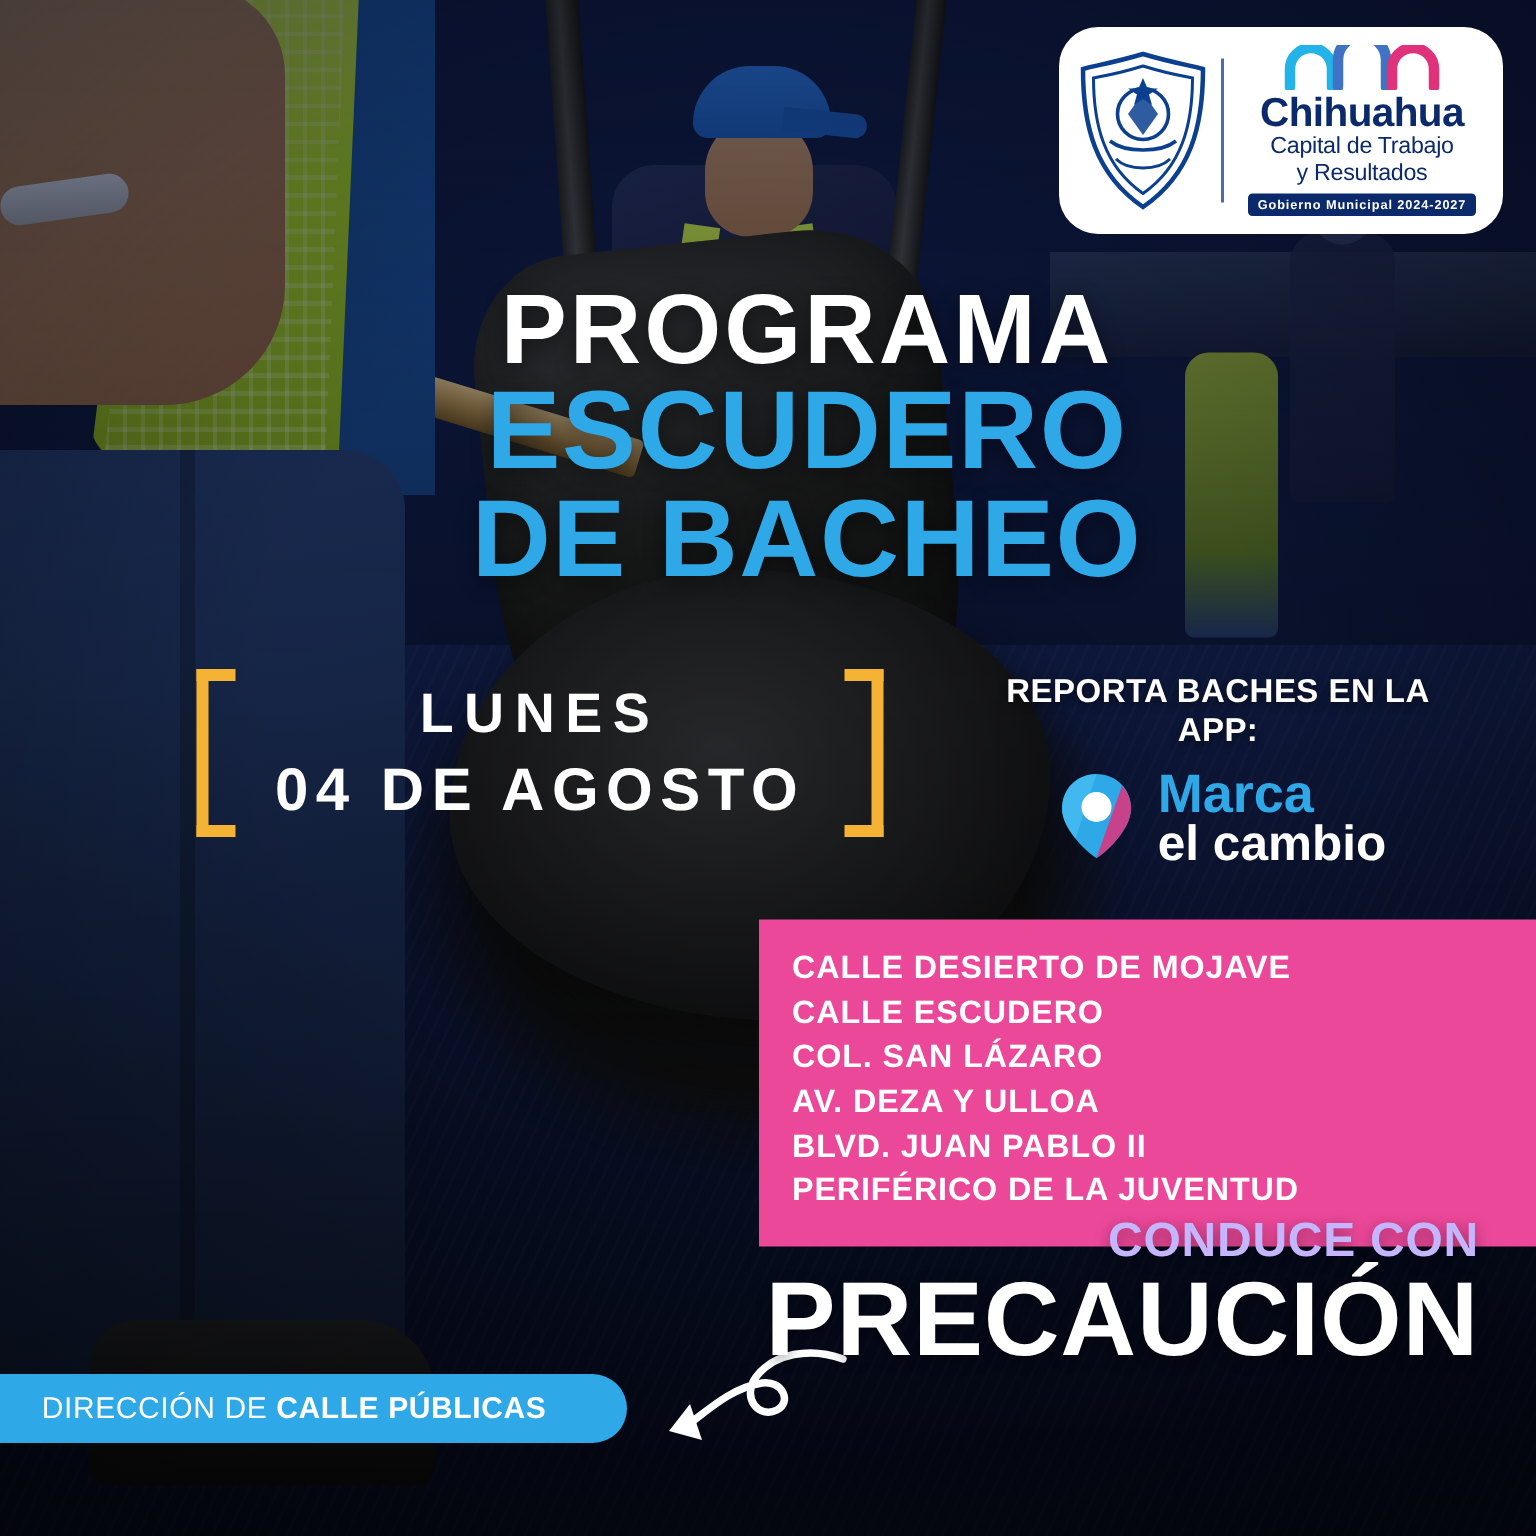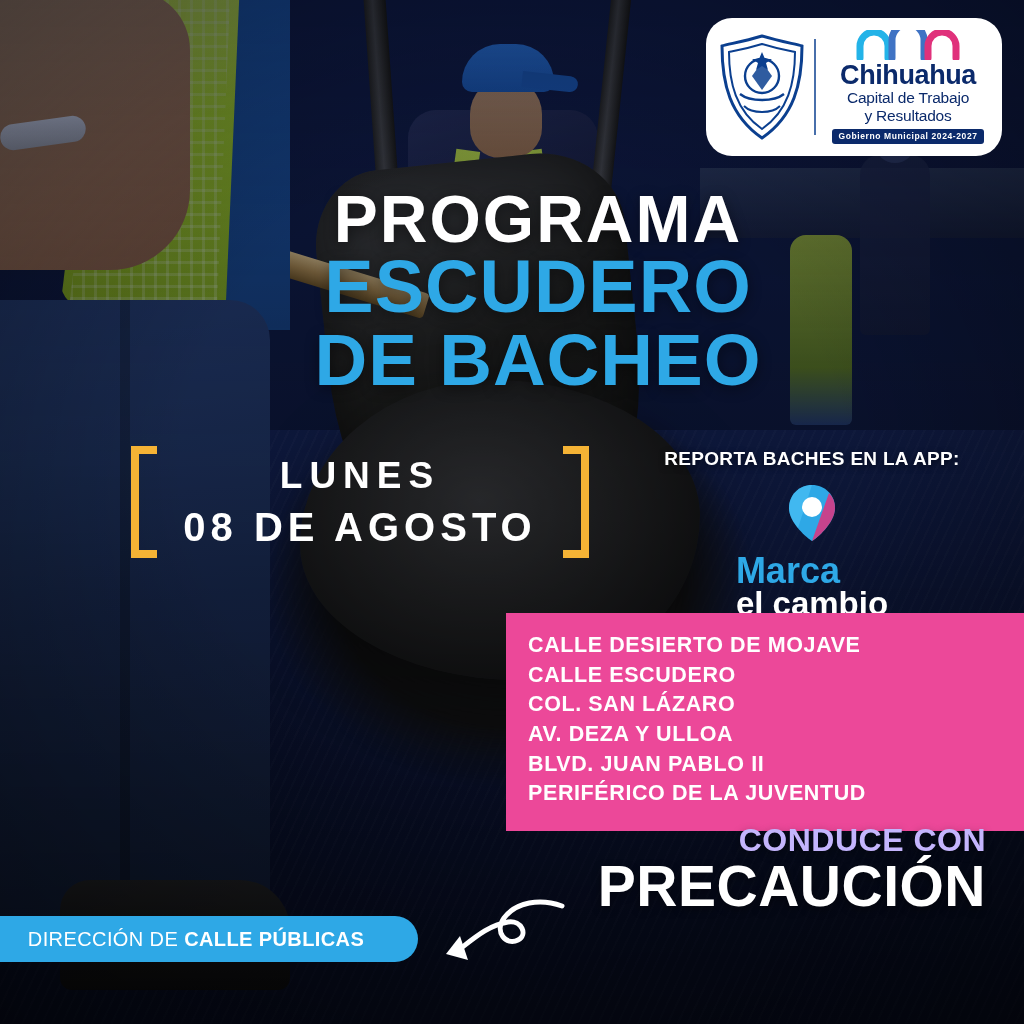--- a/index.html
+++ b/index.html
@@ -234,24 +234,24 @@
   }
   .bracket.left { border-left: 8px solid #f5b335; }
   .bracket.right { border-right: 8px solid #f5b335; }
   .date-text { text-align: center; color: #ffffff; }
   .d-day { font-size: 37px; font-weight: 700; letter-spacing: 7px; text-align: center; }
   .d-date { font-size: 40px; font-weight: 700; letter-spacing: 5px; margin-top: 8px; }
 
   
   .app-block { position: absolute; left: 662px; top: 448px; width: 300px; text-align: center; }
   .app-label {
-    font-size: 19px; font-weight: 700; color: #ffffff; letter-spacing: .3px;
+    font-size: 22px; font-weight: 700; color: #ffffff; letter-spacing: .3px;
     text-shadow: 0 2px 6px rgba(0,0,0,.5);
   }
-  .app-logo { margin-top: 12px; display: flex; align-items: center; justify-content: center; gap: 10px; flex-direction: column; }
+  .app-logo { margin-top: 12px; display: flex; align-items: center; justify-content: center; gap: 10px; }
   .pin { width: 62px; height: 62px; flex: 0 0 auto; }
   .marca-txt { text-align: left; line-height: .94; }
   .m-marca { font-size: 36px; font-weight: 700; color: #2ea8e6; font-style: normal; }
   .m-cambio { font-size: 33px; font-weight: 700; color: #ffffff; }
 
   
   .streets {
     position: absolute; left: 506px; top: 613px; width: 518px; height: 218px;
     background: #ec4899;
     padding: 18px 0 0 22px;
@@ -275,21 +275,21 @@
   .arrow-swirl { position: absolute; left: 420px; bottom: 38px; width: 150px; height: 90px; }
 
   .conduce {
     position: absolute; right: 38px; bottom: 108px; text-align: right;
   }
   .c-line1 {
     font-size: 32px; font-weight: 700; color: #c4b5fd; letter-spacing: .5px; line-height: 1;
     text-shadow: 0 3px 10px rgba(0,0,0,.4);
   }
   .c-line2 {
-    font-size: 57px; font-weight: 700; color: #ffffff; letter-spacing: .5px; line-height: 1.06;
+    font-size: 70px; font-weight: 700; color: #ffffff; letter-spacing: .5px; line-height: 1.06;
     text-shadow: 0 3px 10px rgba(0,0,0,.4);
     text-align: center;
   }
 </style>
 </head>
 <body>
 
 <div id="poster">
 
   <div class="bg-base"></div>
@@ -347,21 +347,21 @@
   <div class="title-wrap">
     <div class="t-programa">PROGRAMA</div>
     <div class="t-emergente">ESCUDERO</div>
     <div class="t-bacheo">DE BACHEO</div>
   </div>
 
   <div class="date-block">
     <div class="bracket left"></div>
     <div class="date-text">
       <div class="d-day">LUNES</div>
-      <div class="d-date">08 DE AGOSTO</div>
+      <div class="d-date">04 DE AGOSTO</div>
     </div>
     <div class="bracket right"></div>
   </div>
 
   <div class="app-block">
     <div class="app-label">REPORTA BACHES EN LA APP:</div>
     <div class="app-logo">
       <svg class="pin" viewBox="0 0 62 62" xmlns="http://www.w3.org/2000/svg">
         <path d="M31 3 C18 3 8 13 8 26 C8 41 27 57 31 59 C35 57 54 41 54 26 C54 13 44 3 31 3 Z" fill="#2ea8e6"></path>
         <path d="M31 3 C18 3 8 13 8 26 C8 33 12 40 17 46 L31 3 Z" fill="#4fc3f7" opacity=".6"></path>

